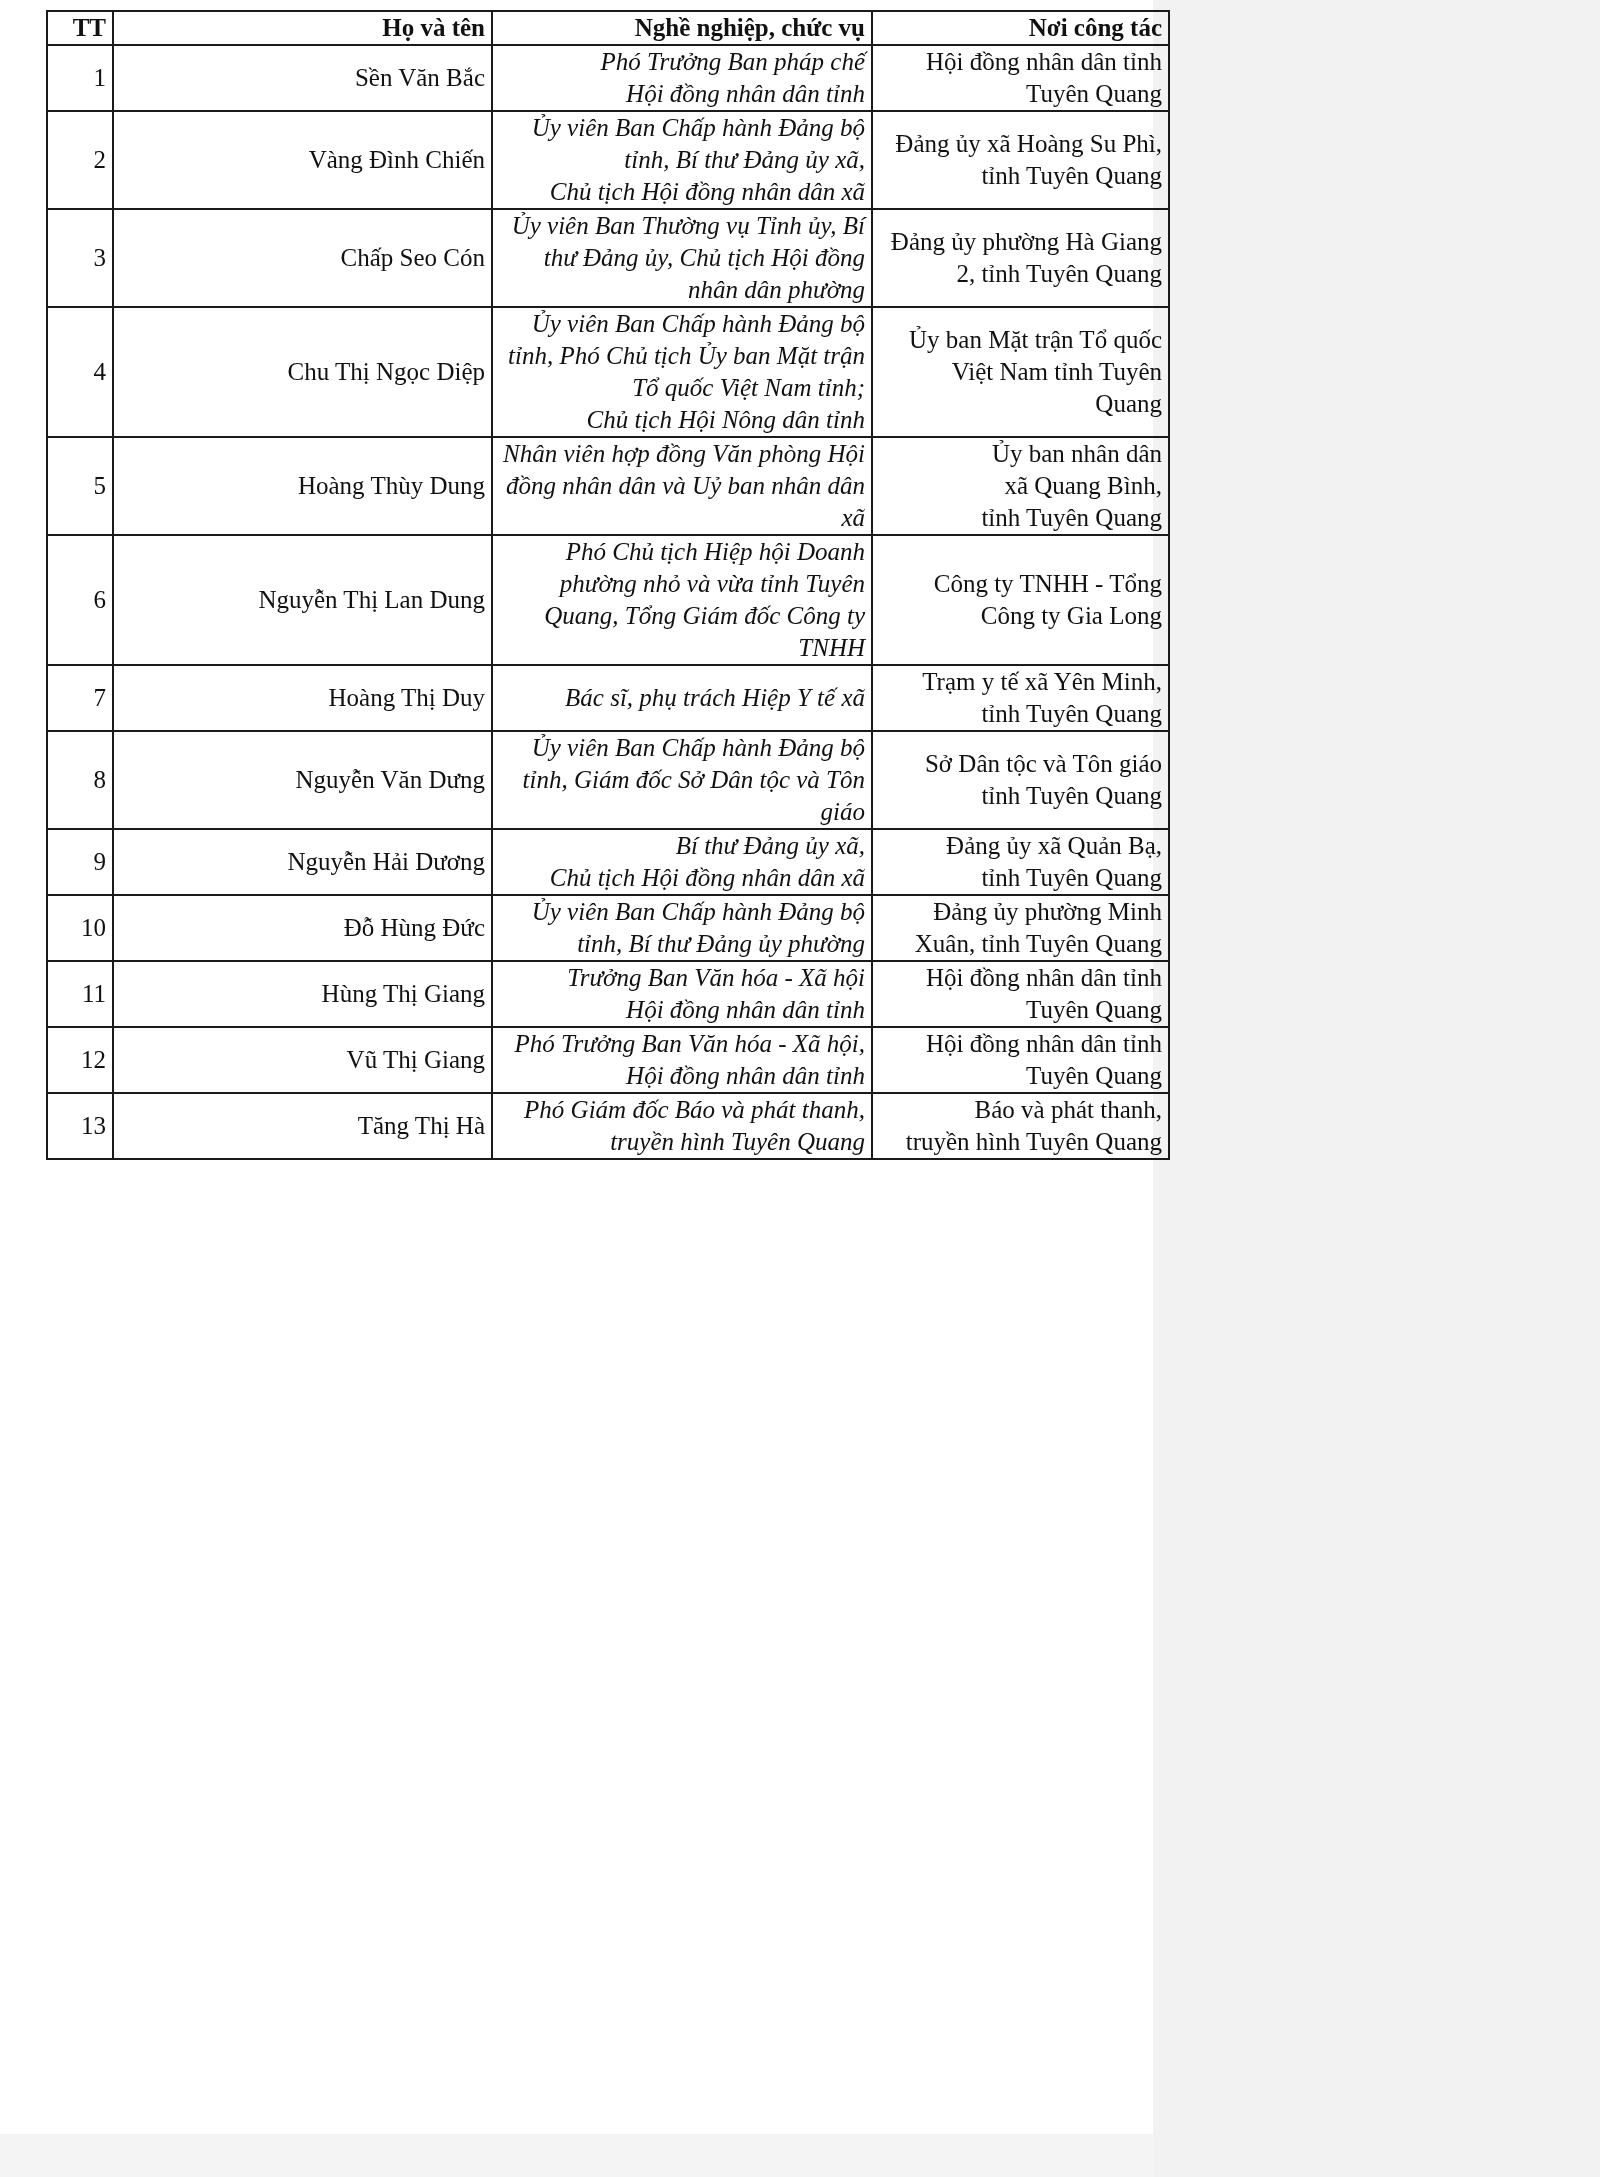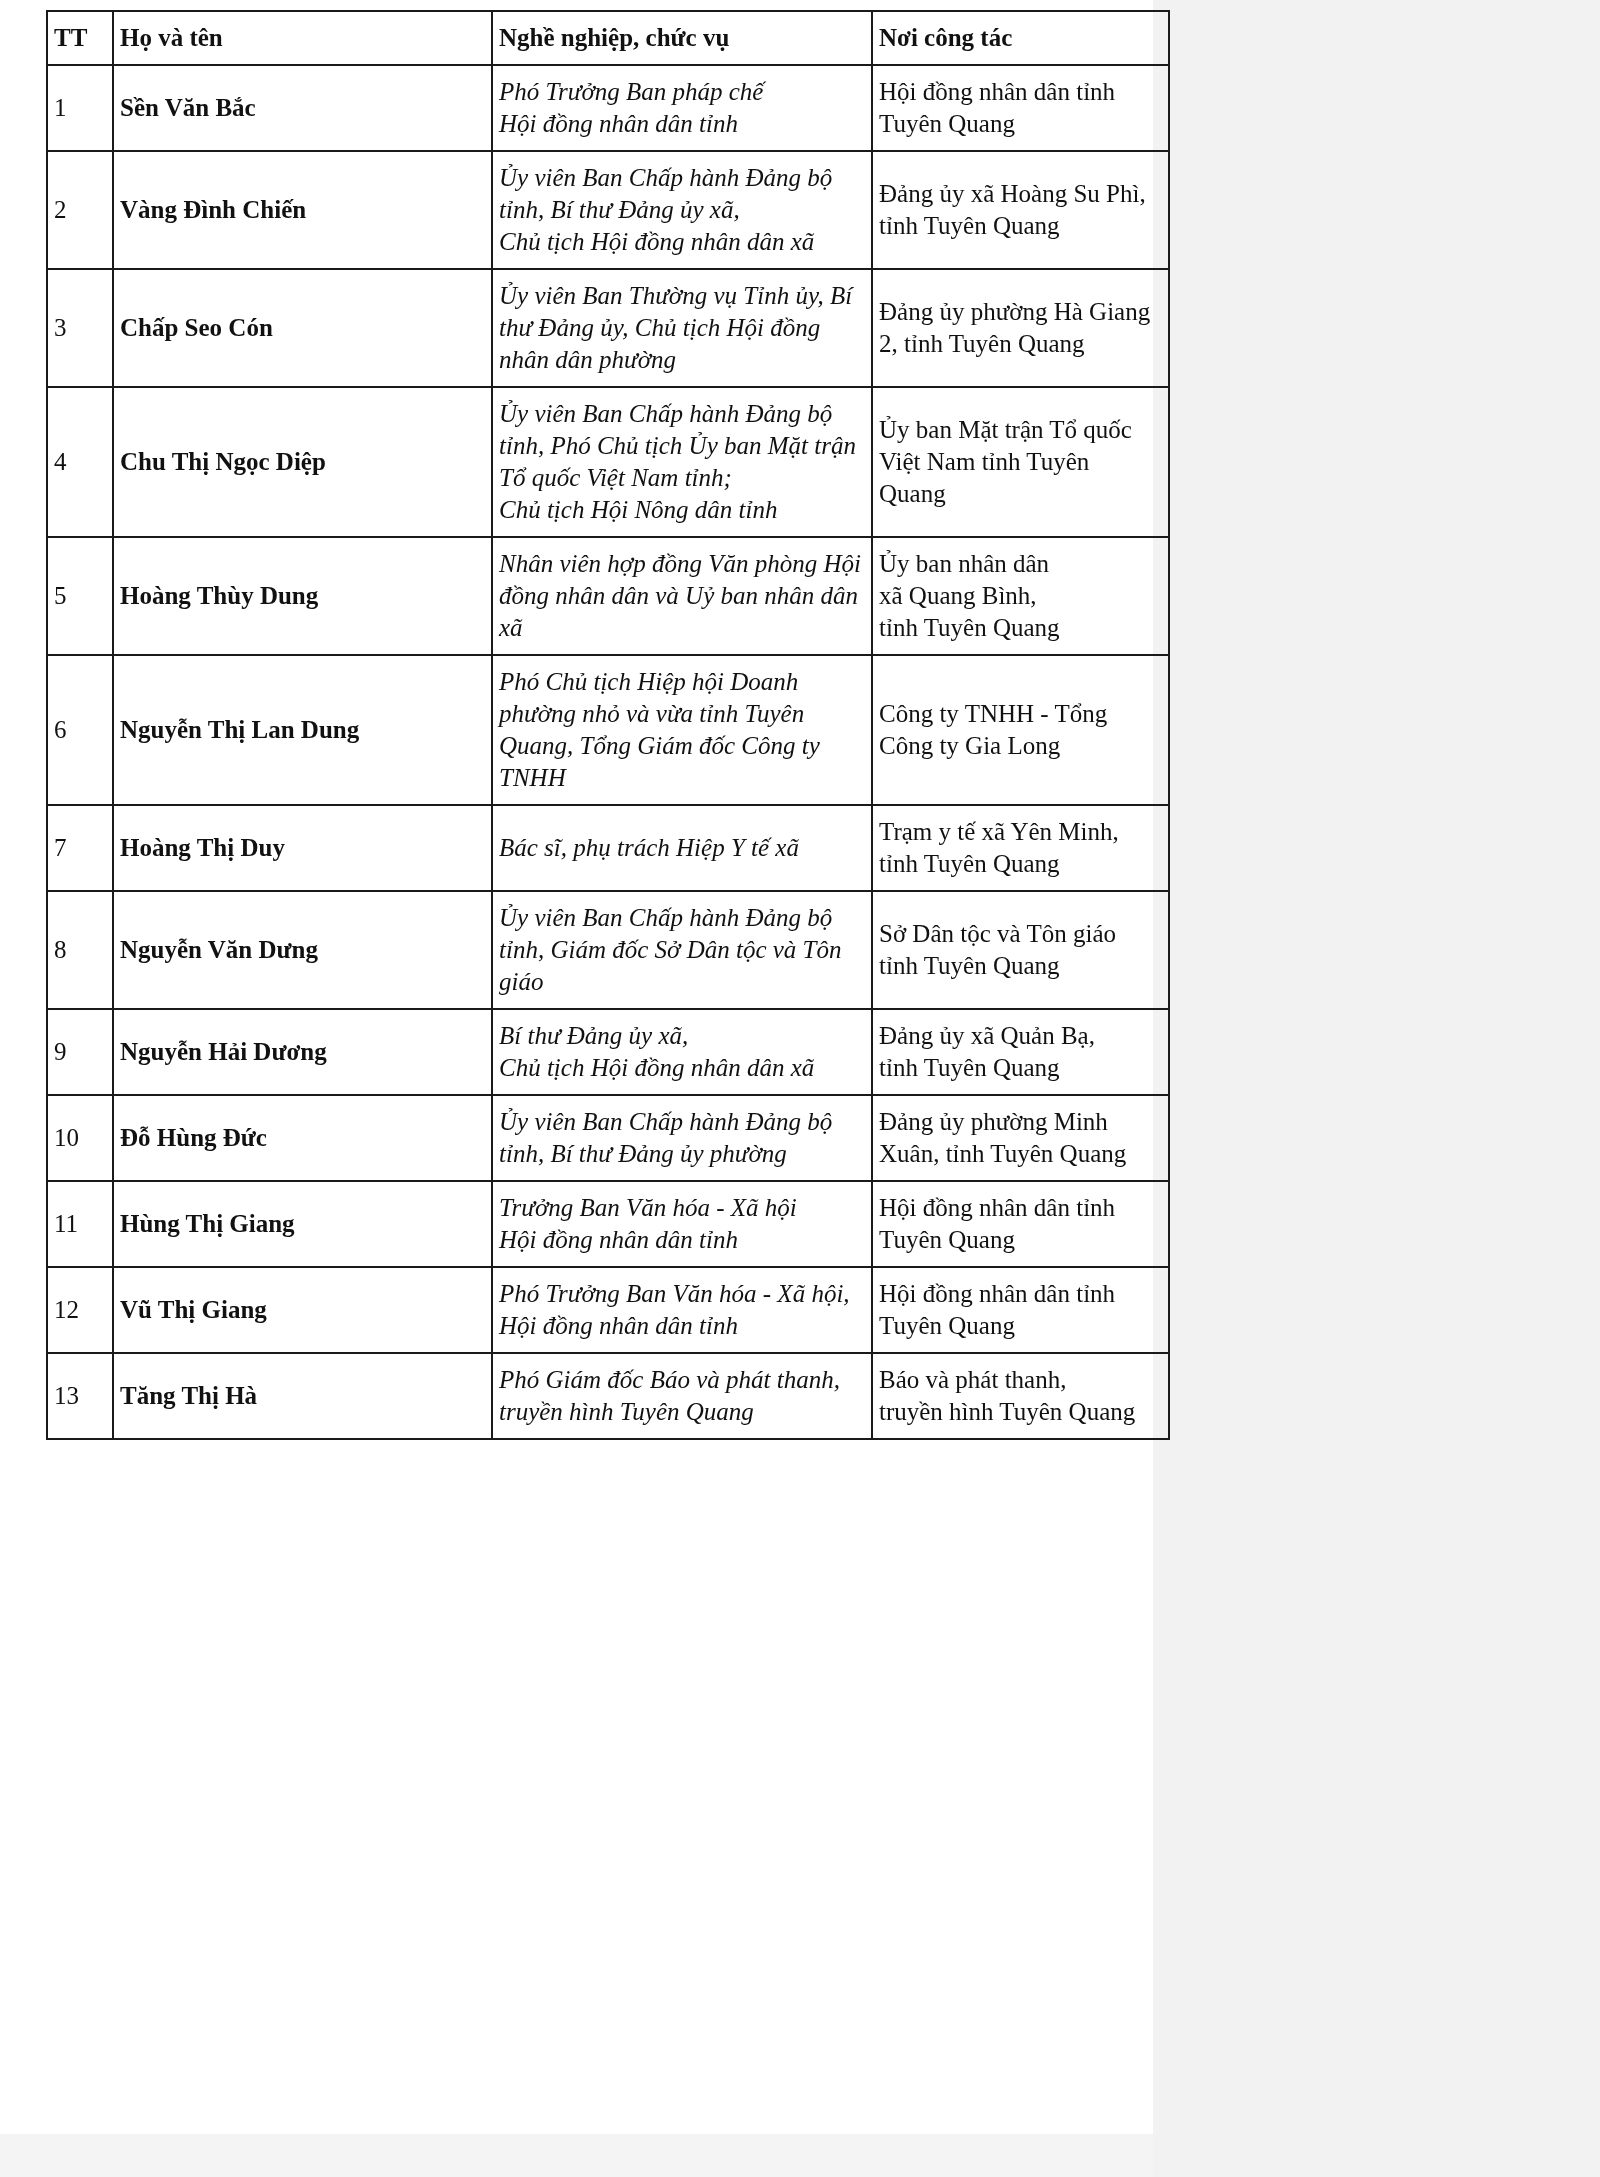--- a/index.html
+++ b/index.html
@@ -40,42 +40,42 @@
   }
   table.doc-table {
     border-collapse: collapse;
     width: 1072px;
     table-layout: fixed;
   }
   table.doc-table td,
   table.doc-table th {
     border: 2px solid #1a1a1a;
     vertical-align: middle;
-    padding: 10px 6px;
+    padding: 0 6px;
     font-size: 25px;
     line-height: 1.28;
-    text-align: left;
+    text-align: right;
   }
   thead th {
     font-weight: bold;
     font-size: 25px;
     padding-top: 12px;
     padding-bottom: 12px;
   }
   col.c-tt     { width: 66px; }
   col.c-name   { width: 379px; }
   col.c-job    { width: 380px; }
   col.c-place  { width: 297px; }
 
   td.tt {
     font-size: 26px;
     text-align: center;
   }
   td.name {
-    font-weight: bold;
+    font-weight: normal;
     text-align: left;
     padding-left: 16px;
     font-size: 26px;
   }
   td.job {
     text-align: center;
     padding-left: 10px;
     padding-right: 10px;
     font-style: italic;
   }

